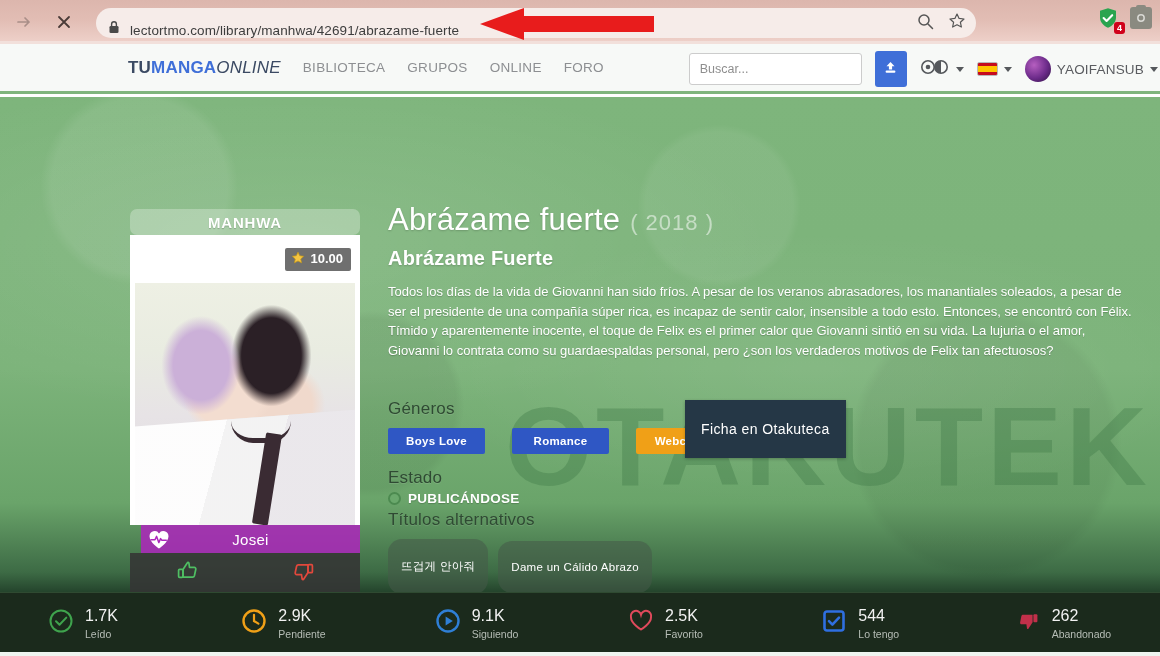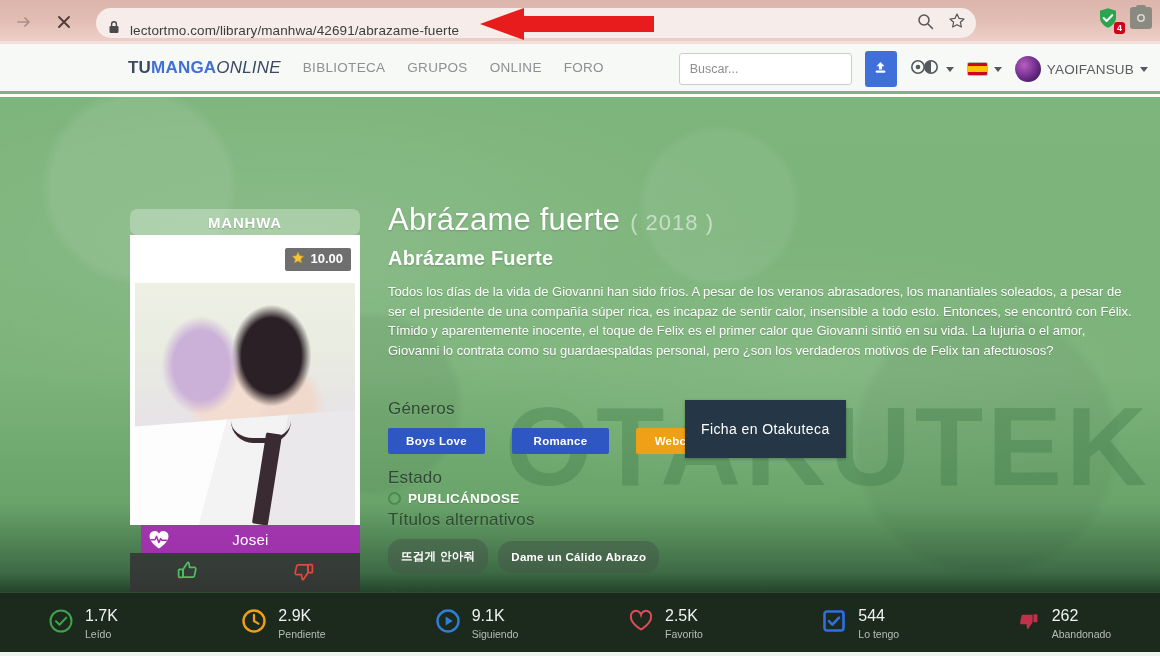--- a/index.html
+++ b/index.html
@@ -81,21 +81,21 @@
     white-space: nowrap;
   }
   .logo .tu { color:#3b4a63; font-weight:bold; }
   .logo .manga { color:#3f6fd8; font-weight:bold; }
   .logo .online { color:#3b4a63; font-style: italic; }
   .navlinks { display:flex; gap: 22px; margin-left: 22px; }
   .navlinks a {
     color:#8d8f92; font-size: 13.5px; text-decoration:none; letter-spacing:.3px;
   }
   .nav-right {
-    position:absolute; right: 12px; top: 0; height: 50px;
+    position:absolute; right: 2px; top: 0; height: 50px;
     display:flex; align-items:center; gap: 13px;
   }
   .search-box {
     width: 173px; height: 32px; background:#fff;
     border:1px solid #ccc; border-radius: 3px;
     padding: 0 10px; font-size: 12.5px; color:#8e8e8e;
     font-family:"Liberation Sans", sans-serif;
     display:flex; align-items:center;
   }
   .upload-btn {
@@ -244,22 +244,22 @@
     background:#6aa86c; border: 2px solid #4c8a50;
   }
   .estado-text {
     font-size: 13.5px; font-weight: bold; color:#ffffff; letter-spacing:.3px;
     text-shadow: 0 1px 1px rgba(0,0,0,.2);
   }
   .h-alt { margin-top: 4px; }
   .pill-row { margin-top: 9px; display:flex; gap: 10px; align-items:center; }
   .pill {
     background: rgba(70,90,72,.55); color:#ffffff;
-    font-size: 11.5px; font-weight:bold; letter-spacing:.3px;
-    padding: 10px 13px; border-radius: 14px;
+    font-size: 11.5px; font-weight:normal; letter-spacing:.3px;
+    padding: 20px 13px; border-radius: 14px;
     display:flex; align-items:center; gap: 6px; white-space:nowrap;
   }
   .h-sin { margin-top: 14px; }
 
   
   .stats {
     position:absolute; left:0; top: 592px; width: 1160px; height: 60px;
     background:#1b2a1c;
     border-top: 1px solid #2f4a31;
     display:flex; align-items:center;

